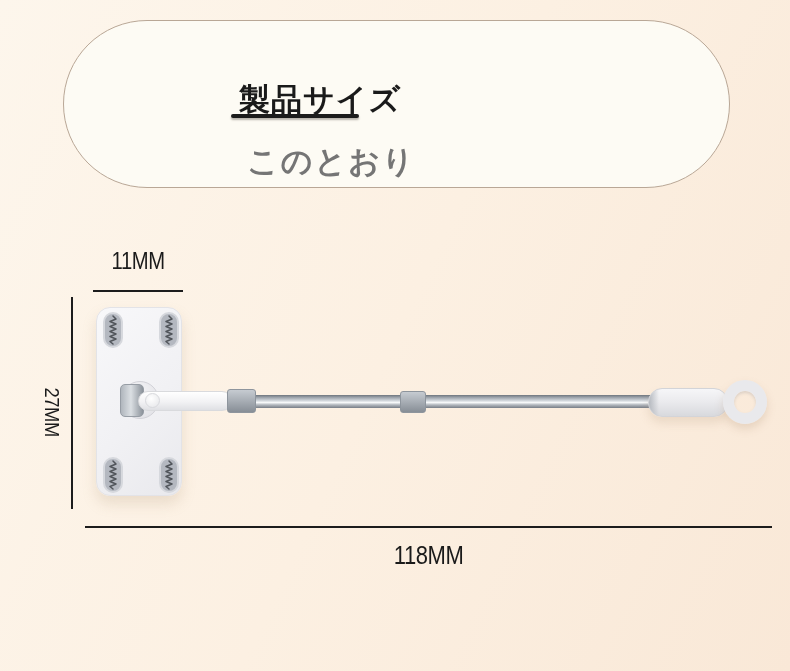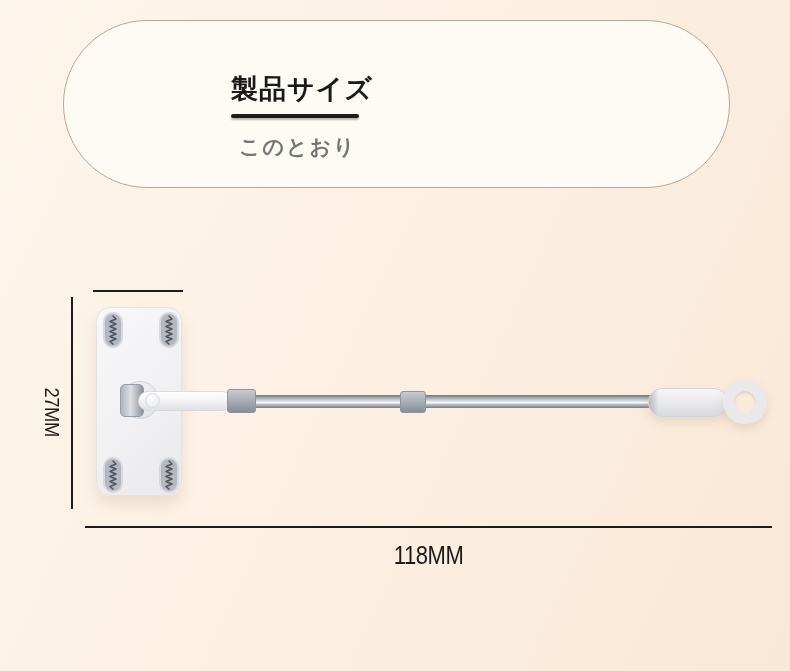--- a/index.html
+++ b/index.html
@@ -8,32 +8,32 @@
     background:linear-gradient(115deg,var(--bg-top,#fdf6ec) 0%,#fcf0e2 50%,var(--bg-bottom,#f9e8d7) 100%);
   }
   
   .header-card{
     position:absolute;left:63px;top:20px;width:667px;height:168px;
     background:var(--card-bg,#fdfbf4);
     border:1px solid var(--card-border,#b9a796);
     border-radius:84px;box-sizing:border-box;
   }
   .page-title{
-    position:absolute;left:167px;top:50px;margin:0;
-    font-size:27px;font-weight:800;letter-spacing:1px;
+    position:absolute;left:167px;top:50px;margin:8px;
+    font-size:31px;font-weight:800;letter-spacing:1px;
     color:var(--title-color,#1a1a1a);
   }
   .title-underline{
     position:absolute;left:167px;top:93px;width:128px;height:4px;
     background:var(--line-color,#1c1c1c);border-radius:2px;
     box-shadow:0 2px 2px rgba(60,50,40,.35);
   }
   .page-subtitle{
-    position:absolute;left:167px;top:104px;margin:8px;
-    font-size:21px;font-weight:700;letter-spacing:2px;
+    position:absolute;left:167px;top:104px;margin:16px;
+    font-size:31px;font-weight:700;letter-spacing:2px;
     color:var(--subtitle-color,#757575);
   }
   
   .dim-line{position:absolute;background:var(--line-color,#1c1c1c);}
   .top-line{left:93px;top:290px;width:90px;height:2px;}
   .left-line{left:71px;top:297px;width:2px;height:212px;}
   .bottom-line{left:85px;top:526px;width:687px;height:2px;}
   .dim-label{position:absolute;color:var(--title-color,#1a1a1a);text-align:center;}
   .dim-label span{display:inline-block;transform:scaleX(.88);letter-spacing:-.5px;}
   .dim-top{left:93px;top:248px;width:90px;font-size:23px;}
@@ -111,20 +111,23 @@
 <body>
 
 <div class="canvas">
 
   <div class="header-card">
     <h1 class="page-title">製品サイズ</h1>
     <div class="title-underline"></div>
     <p class="page-subtitle">このとおり</p>
   </div>
 
+  <div class="dim-label dim-top">
+    <span>11MM</span>
+  </div>
   <div class="dim-line top-line"></div>
   <div class="dim-line left-line"></div>
   <div class="dim-label dim-left">
     <span>27MM</span>
   </div>
   <div class="dim-line bottom-line"></div>
   <div class="dim-label dim-bottom">
     <span>118MM</span>
   </div>
 

